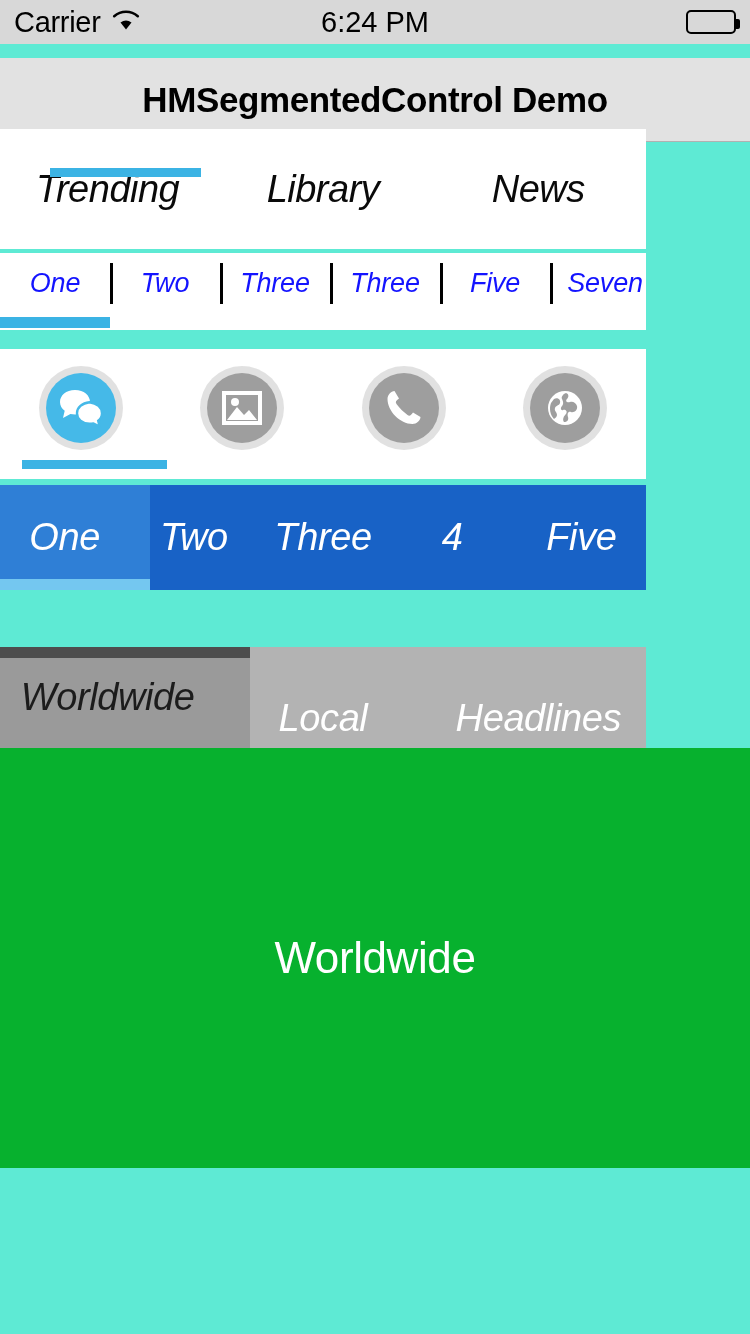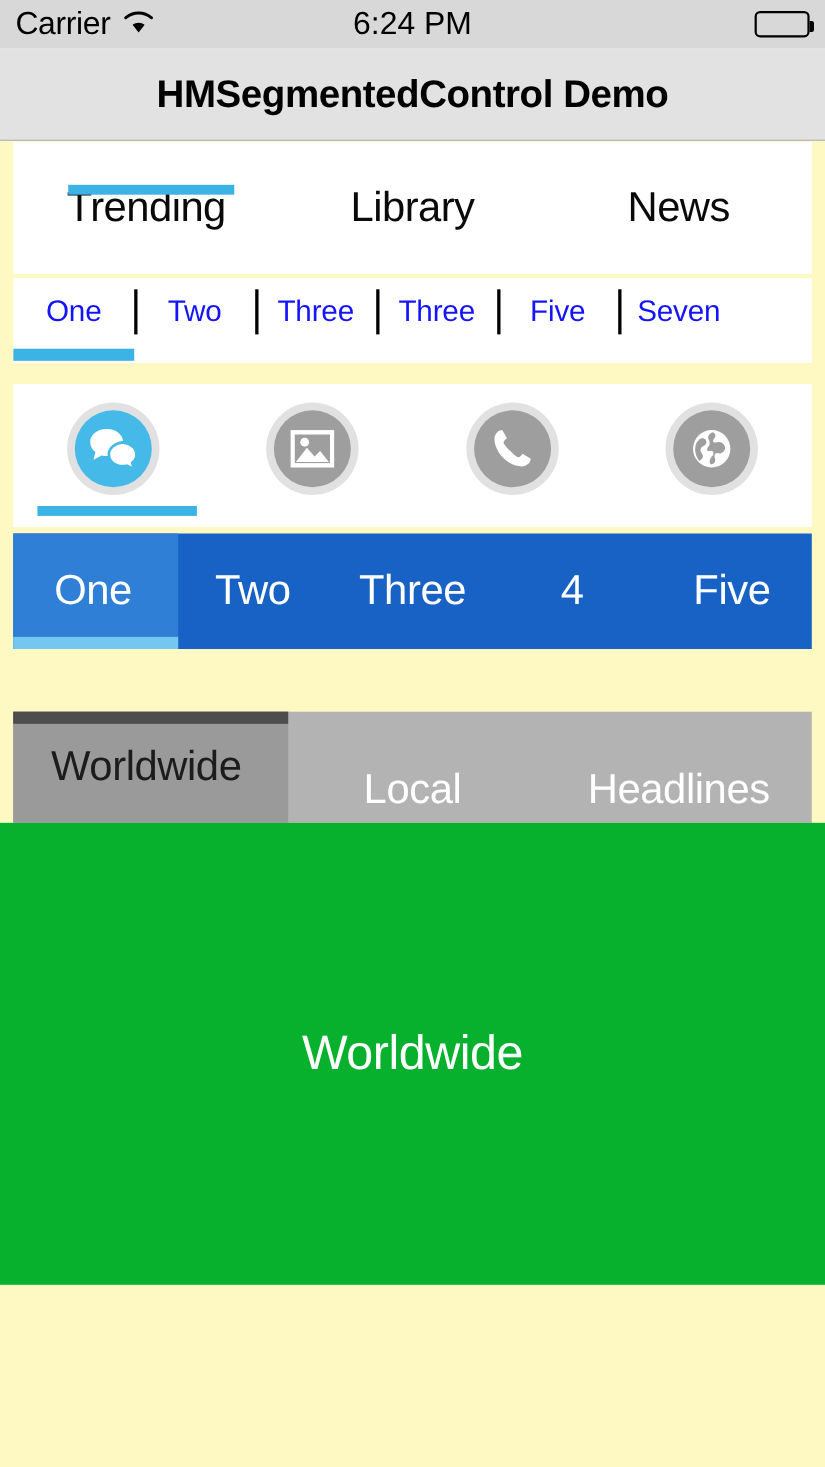--- a/index.html
+++ b/index.html
@@ -3,21 +3,21 @@
 <meta charset="utf-8">
 <style>
   * { margin:0; padding:0; box-sizing:border-box; }
   html,body { width:750px; height:1334px; }
   body {
     font-family:"Liberation Sans", sans-serif;
     background:#ffffff;
     -webkit-font-smoothing:antialiased;
     overflow:hidden;
   }
-  .phone { position:relative; width:750px; height:1334px; background:#fef9c3; }
+  .phone { position:relative; width:750px; height:1334px; background:#5eead4; }
 
   
   .statusbar {
     position:absolute; top:0; left:0; width:750px; height:44px;
     background:#d8d8d8;
     display:flex; align-items:center;
   }
   .sb-left { position:absolute; left:14px; display:flex; align-items:center; gap:10px; }
   .sb-carrier { font-size:29px; color:#000; letter-spacing:-0.3px; }
   .wifi-ico { display:block; }
@@ -31,28 +31,28 @@
     padding:2px; position:relative;
   }
   .battery-fill { height:100%; background:#000; border-radius:2px; }
   .battery-cap {
     position:absolute; right:-6px; top:7px; width:4px; height:10px;
     background:#000; border-radius:0 2px 2px 0;
   }
 
   
   .navbar {
-    position:absolute; top:44px; left:0; width:750px; height:84px;
+    position:absolute; top:58px; left:0; width:750px; height:84px;
     background:#e2e2e2; border-bottom:1px solid #b1b1b1;
     display:flex; align-items:center; justify-content:center;
   }
   .navtitle { font-size:35px; font-weight:bold; color:#000; letter-spacing:-0.4px; }
 
   
-  .seg-area { position:absolute; left:12px; width:726px; }
+  .seg-area { position:absolute; left:0; width:646px;font-style:italic; }
 
   
   #seg1 { top:129px; height:120px; background:#fff; }
   #seg1 .row { display:flex; height:100%; }
   #seg1 .seg {
     flex:1; position:relative;
     display:flex; align-items:center; justify-content:center;
   }
   #seg1 .seg span { font-size:38px; color:#0a0a0a; font-weight:400; letter-spacing:-0.5px; }
   #seg1 .indicator {

